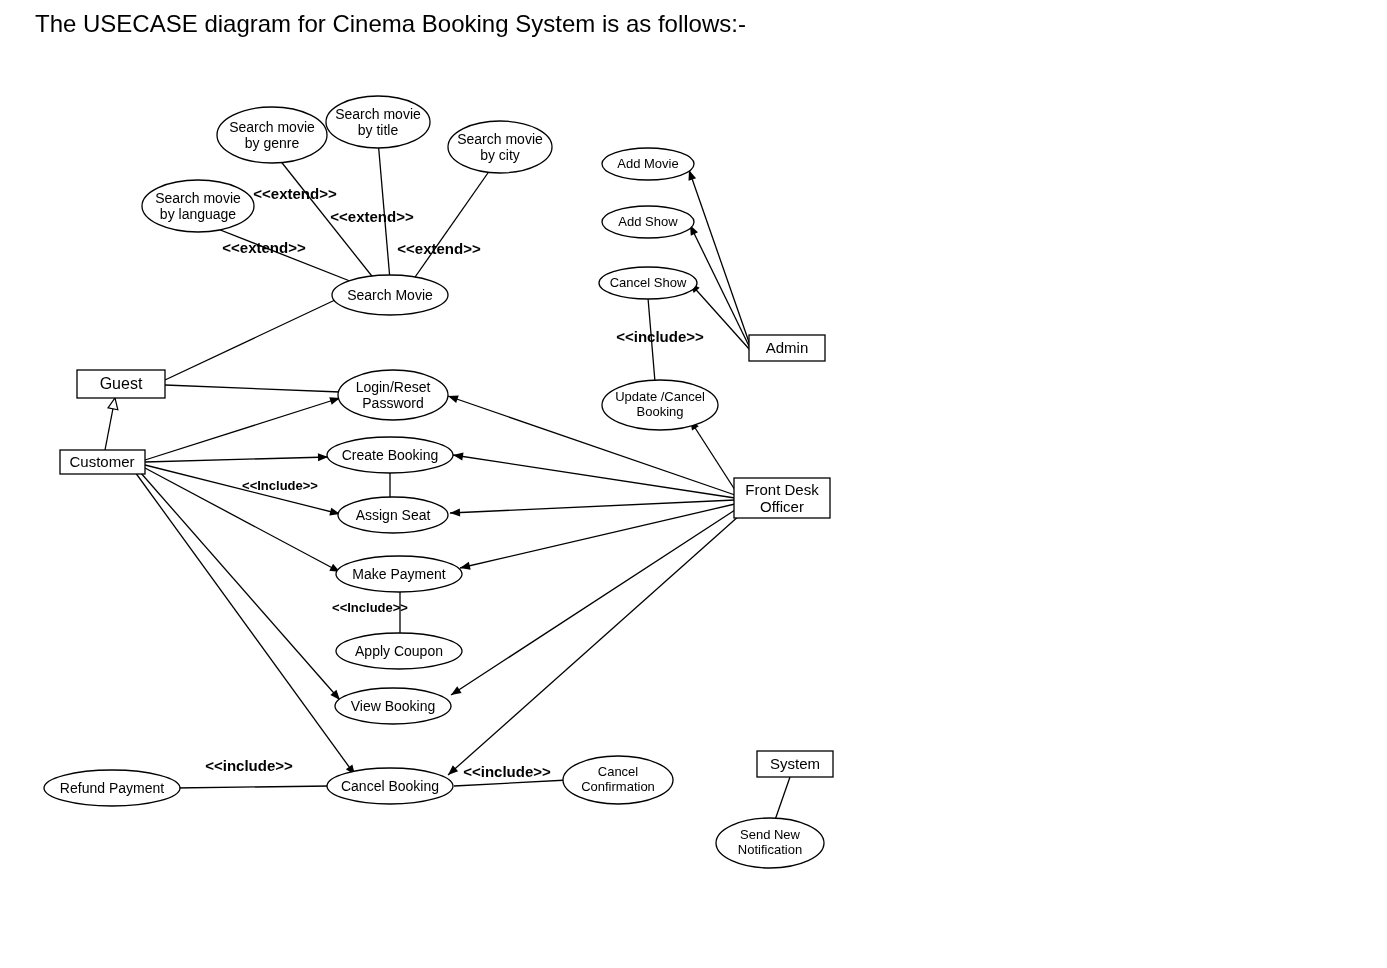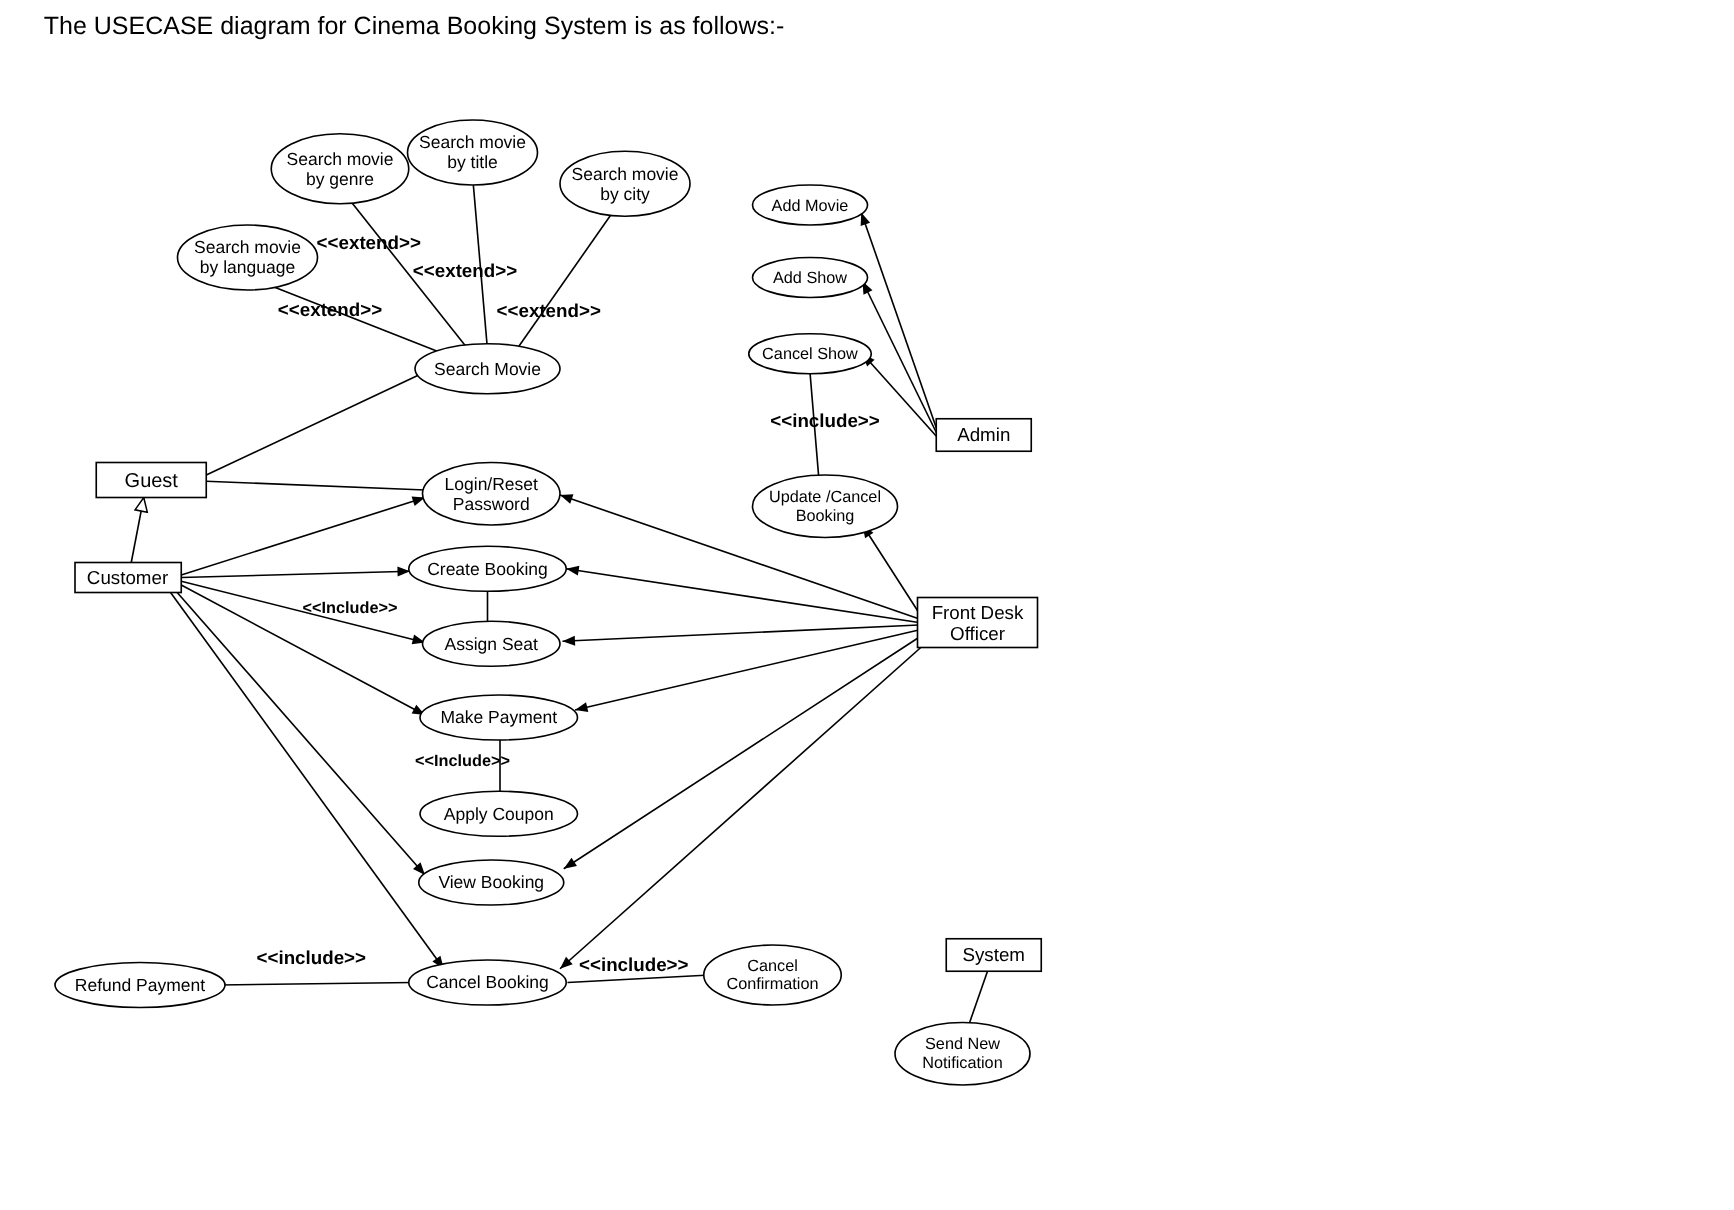--- a/index.html
+++ b/index.html
@@ -8,21 +8,21 @@
     background: #ffffff;
     font-family: Arial, Helvetica, sans-serif;
     color: #000000;
     width: 1387px;
     height: 968px;
   }
   .title {
     position: absolute;
     left: 35px;
     top: 10px;
-    font-size: 20px;
+    font-size: 24px;
     font-weight: 400;
   }
   svg.diagram {
     position: absolute;
     left: 0;
     top: 0;
     width: 1387px;
     height: 968px;
   }
   .use-case-label, .actor-label, .stereo-label {

